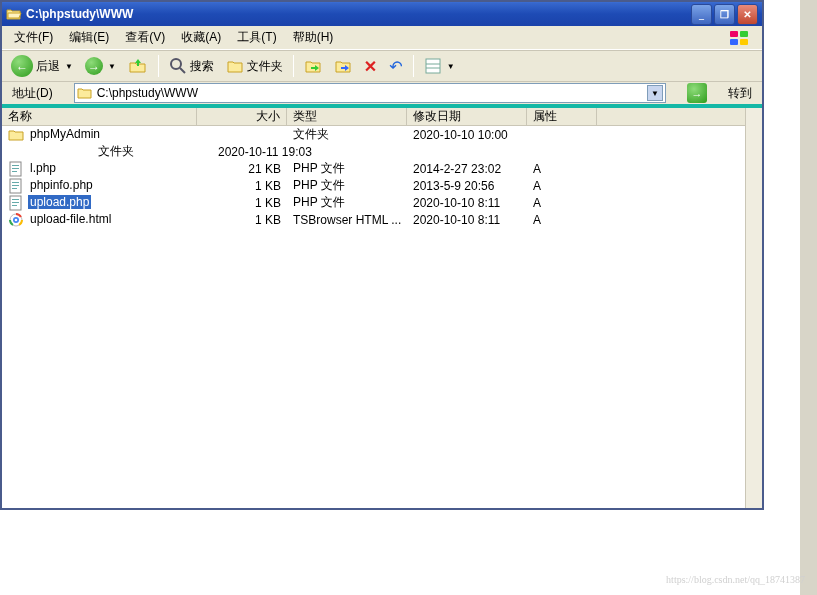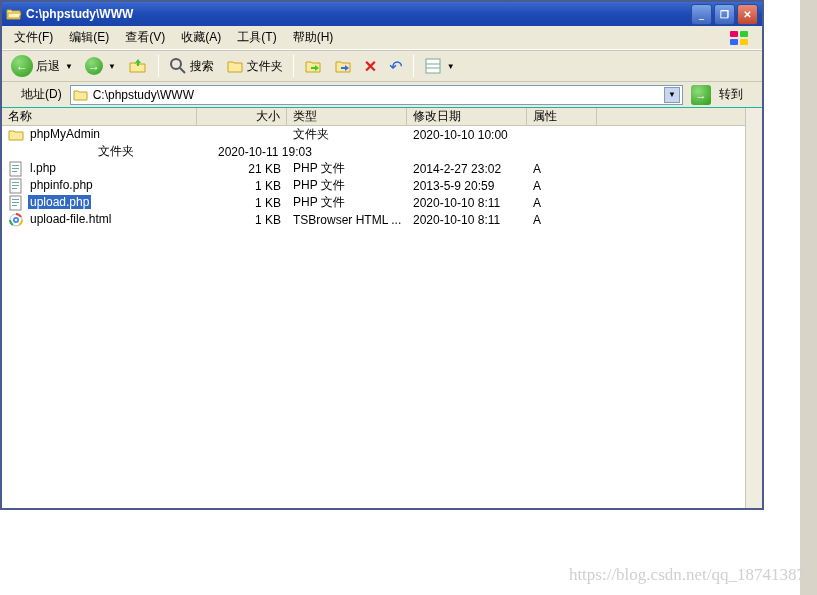--- a/index.html
+++ b/index.html
@@ -14,37 +14,37 @@
 .menubar{height:24px;background:#ece9d8;display:flex;align-items:center;padding:0 4px;border-bottom:1px solid #fff}
 .menuitem{padding:13px 8px;cursor:pointer}
 .winflag{position:absolute;right:4px;top:28px;width:36px;height:20px;display:flex;align-items:center;justify-content:center}
 .toolbar{height:32px;background:#ece9d8;display:flex;align-items:center;padding:0 4px;gap:2px;border-top:1px solid #cac6b6;border-bottom:1px solid #cac6b6}
 .tbtn{height:24px;padding:0 4px;display:flex;align-items:center;gap:3px;cursor:pointer;border:1px solid transparent;border-radius:3px}
 .tsep{width:1px;height:22px;background:#aca899;margin:0 3px;border-right:1px solid #fff}
 .circ{width:22px;height:22px;border-radius:50%;display:flex;align-items:center;justify-content:center;color:#fff;font-size:12px}
 .circ.green{background:radial-gradient(circle at 35% 30%,#8edc7a,#2d9b1a)}
 .circ.greensm{width:18px;height:18px;background:radial-gradient(circle at 35% 30%,#8edc7a,#2d9b1a)}
 .dd{font-size:8px;color:#000;margin-left:2px}
-.addressbar{height:26px;background:#ece9d8;display:flex;align-items:center;padding:2px 19px;gap:8px;border-bottom:1px solid #14b8a6}
+.addressbar{height:26px;background:#ece9d8;display:flex;align-items:center;padding:2px 10px;gap:21px;border-bottom:4px solid #14b8a6}
 .addrlabel{white-space:nowrap}
 .addrfield{flex:1;height:20px;background:#fff;border:1px solid #7f9db9;display:flex;align-items:center;padding:0 2px;gap:4px}
 .addrfield input{flex:1;border:none;outline:none;font-family:inherit;font-size:12px}
 .addrfield .ddarr{width:16px;height:16px;background:#c8d6ef;border:1px solid #7f9db9;display:flex;align-items:center;justify-content:center;font-size:8px;cursor:pointer}
 .gobtn{width:20px;height:20px;background:radial-gradient(circle at 35% 30%,#8edc7a,#2d9b1a);border-radius:3px;display:flex;align-items:center;justify-content:center;color:#fff;font-size:11px;cursor:pointer}
 .content{height:400px;background:#fff;overflow:auto;position:relative}
 .colheaders{height:18px;display:flex;background:#ece9d8;border-bottom:1px solid #cac6b6;position:sticky;top:0}
 .colh{border-right:1px solid #cac6b6;padding:2px 6px;display:flex;align-items:center;cursor:pointer;overflow:hidden;white-space:nowrap}
 .colh.right{justify-content:flex-end}
 .row{height:17px;display:flex;align-items:center;white-space:nowrap}
 .cell{padding:0 6px;display:flex;align-items:flex-start;gap:4px;overflow:hidden}
 .cell.right{justify-content:flex-end}
 .fname{display:inline-block;padding:0 2px}
 .row.selected .fname{background:#316ac5;color:#fff}
 .ficon{width:16px;height:16px;flex-shrink:0;display:inline-flex;align-items:center;justify-content:center}
-.watermark{position:absolute;right:12px;bottom:10px;color:#d0d0d0;font-size:17px;font-family:Tahoma}
+.watermark{position:absolute;right:12px;bottom:10px;color:#d0d0d0;font-size:10px;font-family:Tahoma}
 .scrollstub{position:absolute;right:0;top:0;width:17px;height:595px;background:#d8d5c8}
 .scrollstub2{position:absolute;right:0;top:0;width:17px;height:100%;background:#f0ede0;border-left:1px solid #cac6b6}
 </style>
 </head>
 <body>
 
 <div class="window">
   <div class="titlebar">
     <span class="ticon">
       <svg width="16" height="16" viewBox="0 0 16 16">
@@ -203,21 +203,21 @@
                 <rect x="2" y="1" width="11" height="14" fill="#fff" stroke="#888"></rect>
                 <rect x="4" y="4" width="7" height="1" fill="#6aa"></rect>
                 <rect x="4" y="7" width="7" height="1" fill="#6aa"></rect>
                 <rect x="4" y="10" width="5" height="1" fill="#6aa"></rect>
               </svg>
             </span>
             <span class="fname">phpinfo.php</span>
           </div>
           <div class="cell right" style="width:90px">1 KB</div>
           <div class="cell" style="width:120px">PHP 文件</div>
-          <div class="cell" style="width:120px">2013-5-9 20:59</div>
+          <div class="cell" style="width:120px">2013-5-9 20:56</div>
           <div class="cell" style="width:70px">A</div>
         </div>
         <div class="row selected">
           <div class="cell" style="width:195px">
             <span class="ficon">
               <svg width="16" height="16" viewBox="0 0 16 16">
                 <rect x="2" y="1" width="11" height="14" fill="#fff" stroke="#888"></rect>
                 <rect x="4" y="4" width="7" height="1" fill="#6aa"></rect>
                 <rect x="4" y="7" width="7" height="1" fill="#6aa"></rect>
                 <rect x="4" y="10" width="5" height="1" fill="#6aa"></rect>

